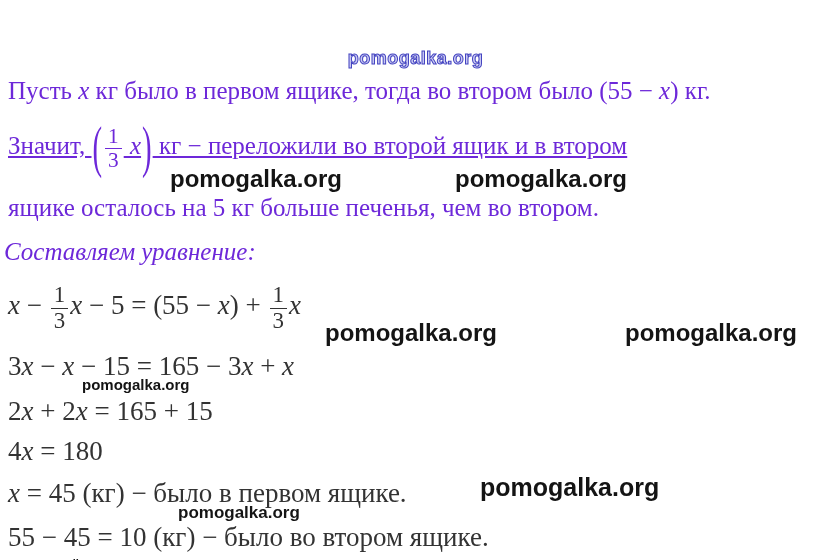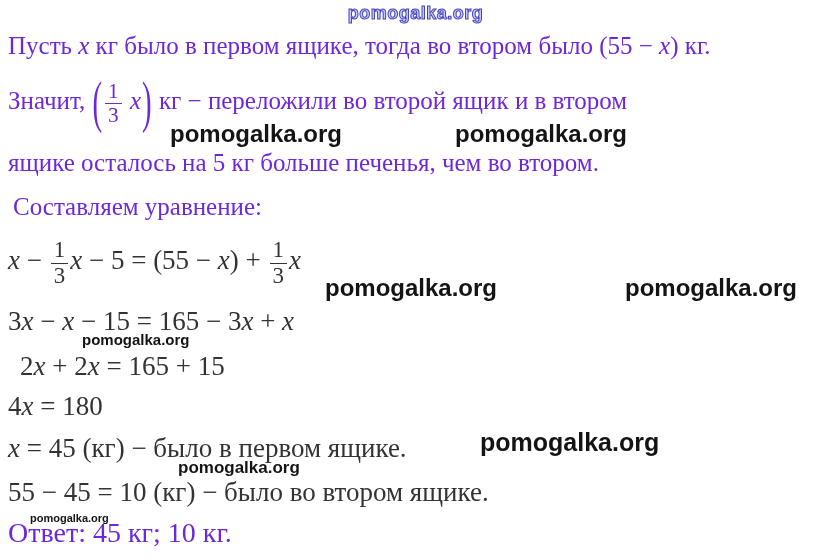--- a/index.html
+++ b/index.html
@@ -4,21 +4,21 @@
 <style>
   html,body{margin:0;padding:0;}
   body{
     width:831px;height:560px;
     background:#ffffff;
     position:relative;
     overflow:hidden;
     font-family:"Liberation Serif", serif;
     color:#1c1c1c;
   }
-  .abs{position:absolute;white-space:nowrap;}
+  .abs{position:absolute;white-space:nowrap;margin-top:45px;}
   .textline{font-size:25px;line-height:1.2;color:#6d28d9;}
   .eqline{font-size:27px;line-height:1.2;color:#333333;}
   .m{font-style:italic;}
   .frac{
     display:inline-block;
     vertical-align:middle;
     text-align:center;
     font-size:0.85em;
     line-height:1.08;
     margin:0 2px;
@@ -53,39 +53,39 @@
     letter-spacing:0.5px;
   }
 </style>
 </head>
 <body>
 
 <div class="abs wm-top" style="left:0;top:3px;width:831px;text-align:center;">pomogalka.org</div>
 
 <div class="abs textline" style="left:8px;top:31px;"><span>Пусть </span><span class="m">x</span><span> кг было в первом ящике, тогда во втором было (55 − </span><span class="m">x</span><span>) кг.</span></div>
 
-<div class="abs textline" style="left:8px;top:80px;"><span>Значит, </span><span class="bigp">(</span><span class="frac"><span class="num">1</span><span class="den">3</span></span><span class="m"> x</span><span class="bigp">)</span><span> кг − переложили во второй ящик и в втором</span></div>
+<div class="abs textline" style="left:8px;top:80px;text-decoration:underline;"><span>Значит, </span><span class="bigp">(</span><span class="frac"><span class="num">1</span><span class="den">3</span></span><span class="m"> x</span><span class="bigp">)</span><span> кг − переложили во второй ящик и в втором</span></div>
 
 <div class="abs wm wm-lg" style="left:170px;top:120px;">pomogalka.org</div>
 <div class="abs wm wm-lg" style="left:455px;top:120px;">pomogalka.org</div>
 
 <div class="abs textline" style="left:8px;top:148px;"><span>ящике осталось на 5 кг больше печенья, чем во втором.</span></div>
 
-<div class="abs textline" style="left:13px;top:192px;"><span>Составляем уравнение:</span></div>
+<div class="abs textline" style="left:4px;top:192px;font-style:italic;"><span>Составляем уравнение:</span></div>
 
 <div class="abs eqline" style="left:8px;top:238px;"><span class="m">x</span><span> − </span><span class="frac"><span class="num">1</span><span class="den">3</span></span><span class="m">x</span><span> − 5 = (55 − </span><span class="m">x</span><span>) + </span><span class="frac"><span class="num">1</span><span class="den">3</span></span><span class="m">x</span></div>
 
 <div class="abs wm wm-lg" style="left:325px;top:274px;">pomogalka.org</div>
 <div class="abs wm wm-lg" style="left:625px;top:274px;">pomogalka.org</div>
 
 <div class="abs eqline" style="left:8px;top:305px;"><span>3</span><span class="m">x</span><span> − </span><span class="m">x</span><span> − 15 = 165 − 3</span><span class="m">x</span><span> + </span><span class="m">x</span></div>
 
 <div class="abs wm wm-sm" style="left:82px;top:331px;">pomogalka.org</div>
 
-<div class="abs eqline" style="left:20px;top:350px;text-align:right;"><span>2</span><span class="m">x</span><span> + 2</span><span class="m">x</span><span> = 165 + 15</span></div>
+<div class="abs eqline" style="left:8px;top:350px;text-align:right;"><span>2</span><span class="m">x</span><span> + 2</span><span class="m">x</span><span> = 165 + 15</span></div>
 
 <div class="abs eqline" style="left:8px;top:390px;text-align:center;"><span>4</span><span class="m">x</span><span> = 180</span></div>
 
 <div class="abs eqline" style="left:8px;top:432px;text-align:right;"><span class="m">x</span><span> = 45 (кг) − было в первом ящике.</span></div>
 
 <div class="abs wm wm-lg" style="left:480px;top:428px;font-size:25px;">pomogalka.org</div>
 
 <div class="abs wm wm-md" style="left:178px;top:458px;">pomogalka.org</div>
 
 <div class="abs eqline" style="left:8px;top:476px;"><span>55 − 45 = 10 (кг) − было во втором ящике.</span></div>

